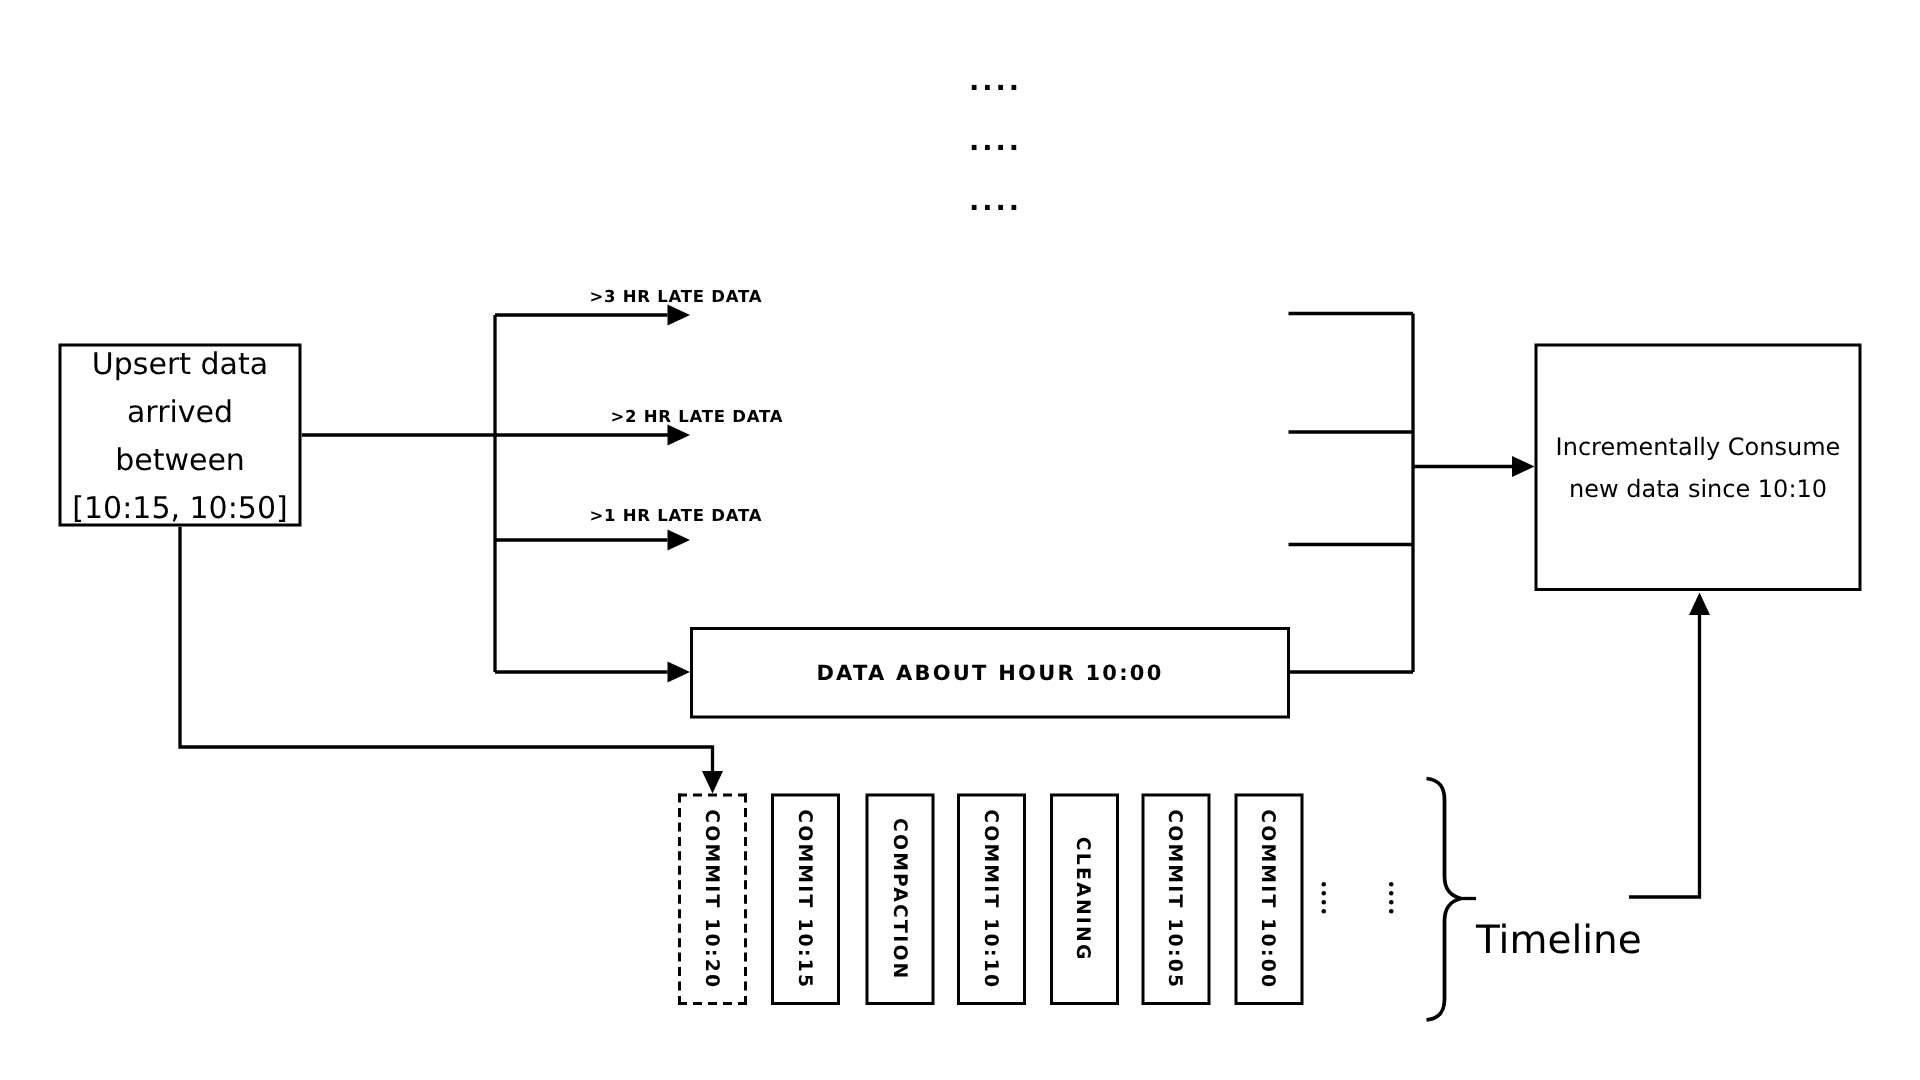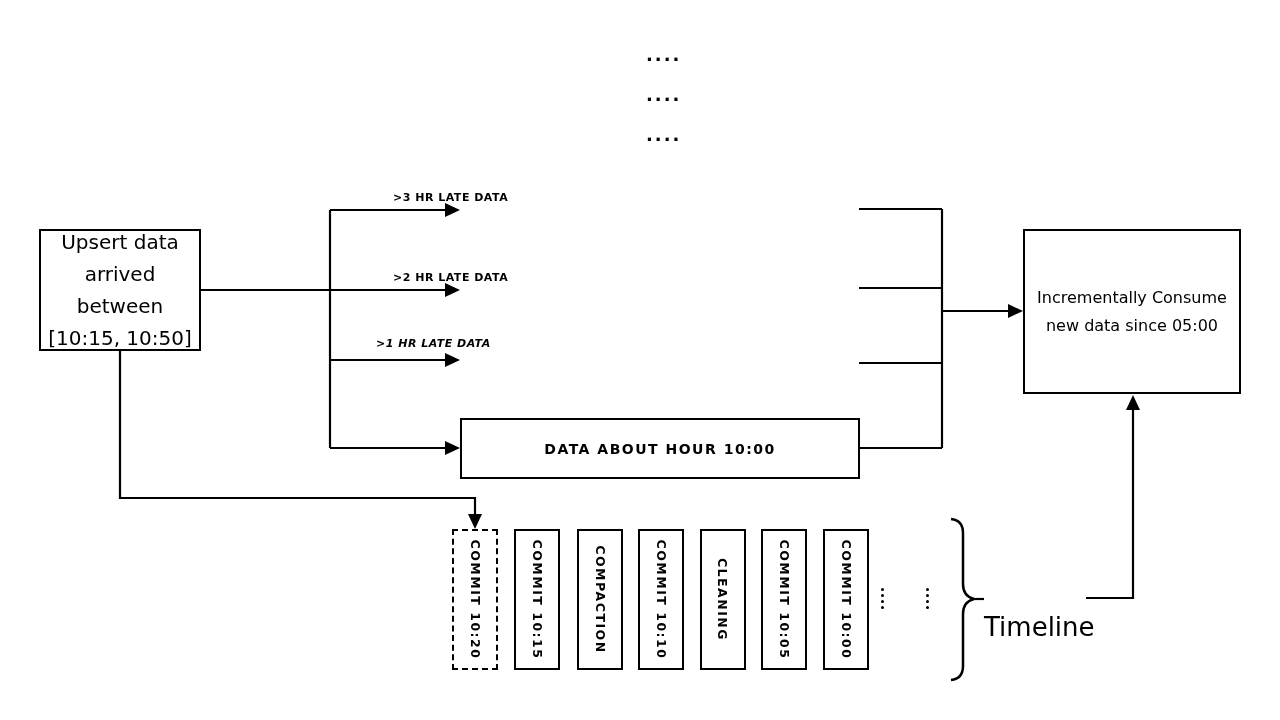--- a/index.html
+++ b/index.html
@@ -14,21 +14,21 @@
   }
   .upsert-box { left:39px; top:229px; width:162px; height:122px; font-size:20px; line-height:1.6; }
   .data-box { left:460px; width:400px; height:61px; font-weight:bold; font-size:14px; letter-spacing:1.5px; flex-direction:row; }
   .db0 { top:179px; } .db1 { top:259px; } .db2 { top:333px; } .db3 { top:418px; }
   .consume-box { left:1023px; top:229px; width:218px; height:165px; font-size:16px; line-height:1.7; }
   .commit-box { top:529px; width:46px; height:141px; position:absolute; border:2px solid #000;
     box-sizing:border-box; display:flex; align-items:center; justify-content:center; background:#fff; }
   .commit-box.dashed { border-style:dashed; }
   .vtext { transform:rotate(90deg); white-space:nowrap; font-weight:bold; font-size:12.5px; letter-spacing:1.5px; }
   .late-label { position:absolute; font-weight:bold; font-size:11px; letter-spacing:0.5px; white-space:nowrap;margin-left:48px; }
-  .ll0 { left:345px; top:191px; } .ll1 { left:345px; top:271px; } .ll2 { left:328px; top:337px;font-style:italic; }
+  .ll0 { left:345px; top:191px; } .ll1 { left:359px; top:271px; } .ll2 { left:345px; top:337px; }
   .ellipsis-row { position:absolute; left:646px; font-weight:bold; font-size:18px; letter-spacing:2px; }
   .er0 { top:44px; } .er1 { top:84px; } .er2 { top:124px; }
   .timeline-label { position:absolute; left:984px; top:612px; font-size:26px; }
   .dot-col { position:absolute; top:588px; display:flex; flex-direction:column; gap:3px; }
   .dc0 { left:881px; } .dc1 { left:926px; }
   .dot-col i { width:3px; height:3px; background:#000; border-radius:50%; }
 </style>
 </head>
 <body>
 
@@ -77,21 +77,21 @@
   <div class="late-label ll0">&gt;3 HR LATE DATA</div>
   <div class="late-label ll1">&gt;2 HR LATE DATA</div>
   <div class="late-label ll2">&gt;1 HR LATE DATA</div>
 
   <div class="box data-box db3">
     <span>DATA ABOUT HOUR 10:00</span>
   </div>
 
   <div class="box consume-box">
     <span>Incrementally Consume</span>
-    <span>new data since 05:00</span>
+    <span>new data since 10:10</span>
   </div>
 
   <div class="commit-box dashed" style="left:452px">
     <span class="vtext">COMMIT 10:20</span>
   </div>
   <div class="commit-box" style="left:514px">
     <span class="vtext">COMMIT 10:15</span>
   </div>
   <div class="commit-box" style="left:577px">
     <span class="vtext">COMPACTION</span>

